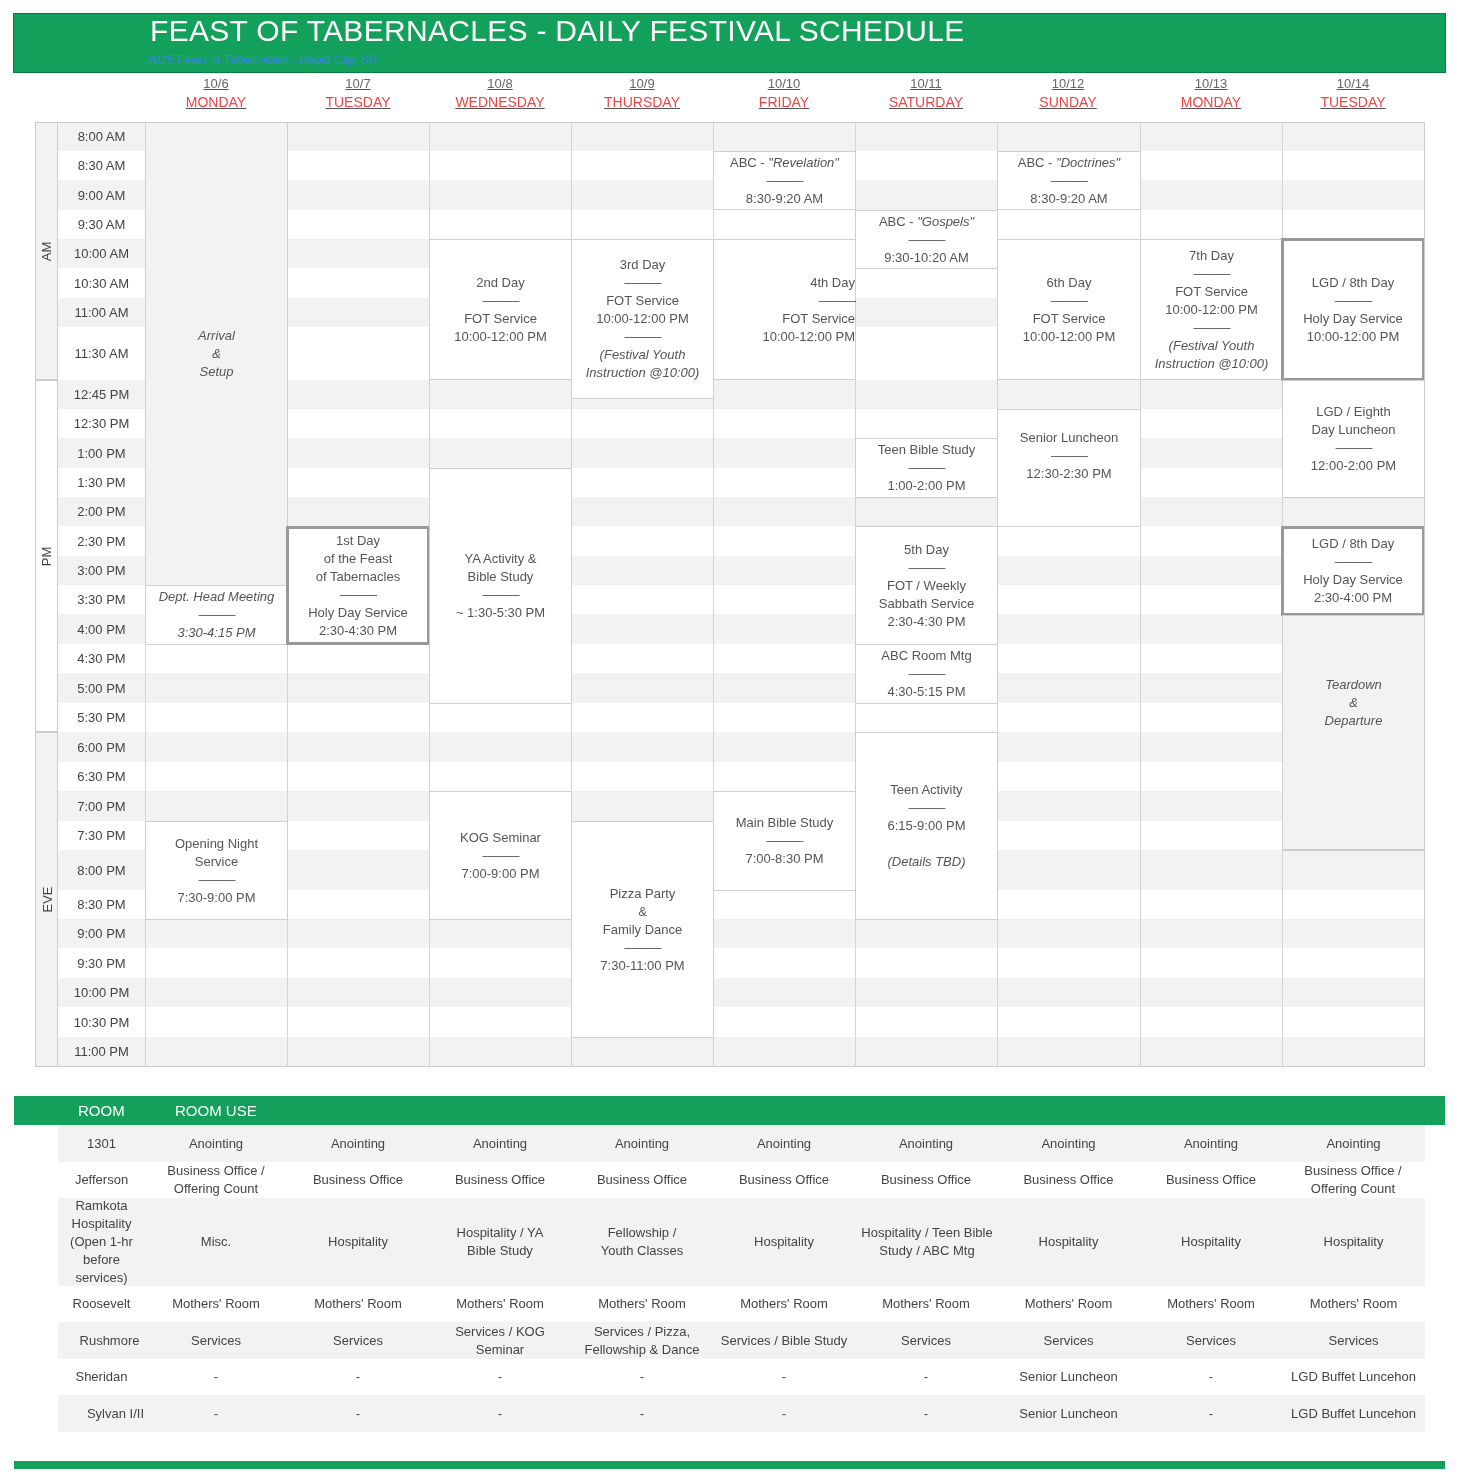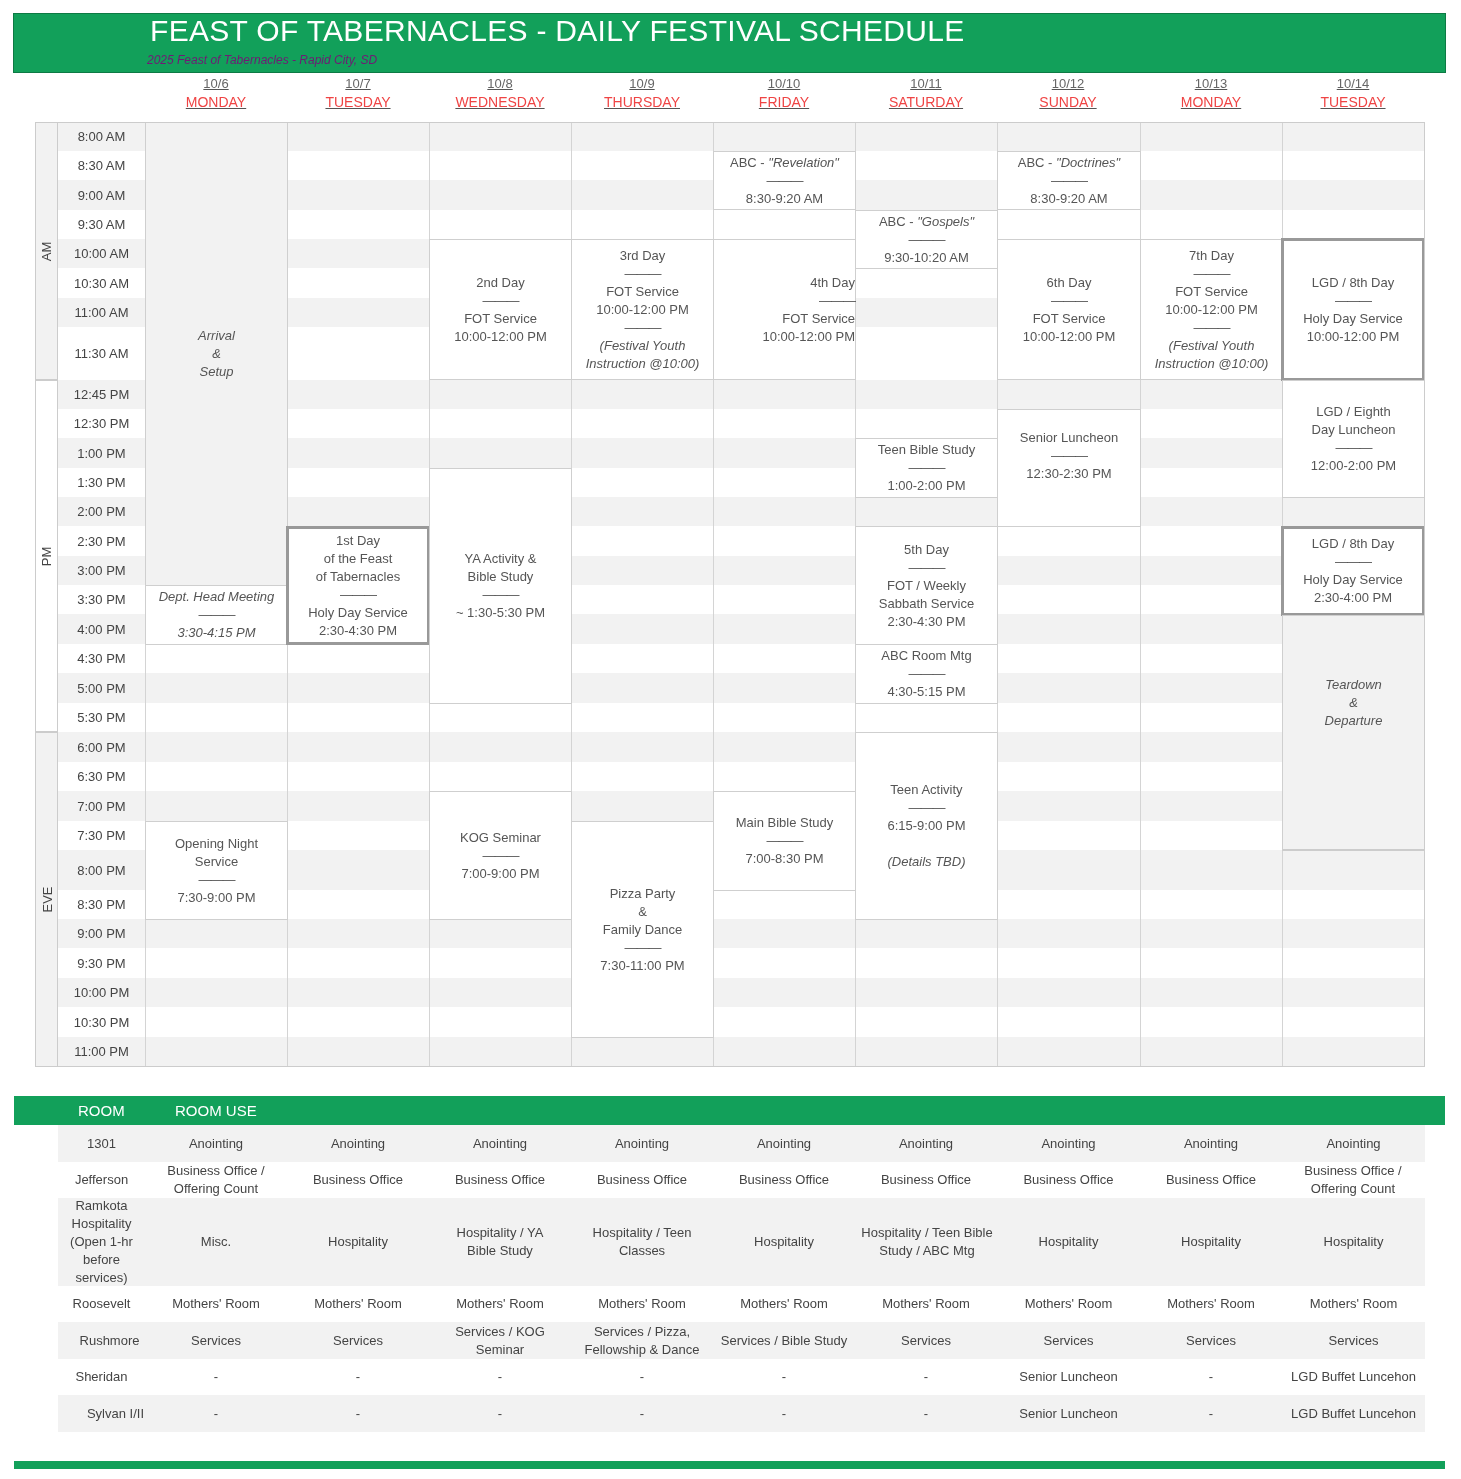--- a/index.html
+++ b/index.html
@@ -1,20 +1,20 @@
 <!DOCTYPE html>
 <html><head>
 <meta charset="utf-8">
 <style>
   html,body{margin:0;padding:0;background:#fff;}
   body{width:1461px;height:1479px;position:relative;overflow:hidden;font-family:"Liberation Sans","DejaVu Sans",sans-serif;color:#555;}
   .abs{position:absolute;box-sizing:border-box;}
   .banner{left:13px;top:13px;width:1433px;height:60px;background:#12a05a;border:1px solid #0d7a44;}
   .title{left:150px;top:14px;font-size:30px;color:#fff;letter-spacing:0.3px;white-space:nowrap;}
-  .subtitle{left:147px;top:53px;font-size:12px;color:#701a75;font-style:italic;white-space:nowrap;}
+  .subtitle{left:147px;top:53px;font-size:12px;color:#3b82f6;font-style:italic;white-space:nowrap;}
   .dayhdr{text-align:center;width:142px;text-decoration:underline;}
   .dayhdr .d{font-size:13px;color:#666;display:block;line-height:16px;}
   .dayhdr .n{font-size:14px;color:#ef4444;display:block;line-height:20px;}
   .row{left:58px;width:1366px;}
   .row.g{background:#f2f2f2;}
   .row.w{background:#fff;}
   .time{left:58px;width:87px;display:flex;align-items:center;justify-content:center;font-size:13px;color:#444;}
   .period{left:35px;width:23px;background:#f2f2f2;border:1px solid #ccc;display:flex;align-items:center;justify-content:center;}
   .period span{transform:rotate(-90deg);font-size:13px;color:#444;white-space:nowrap;}
   .vline{width:1px;background:#d4d4d4;}
@@ -195,21 +195,21 @@
   <span>Bible Study</span>
   <span class="sep">———</span>
   <span>~ 1:30-5:30 PM</span>
 </div>
 <div class="abs ev" style="left:429px;top:791px;width:143px;height:129px;">
   <span>KOG Seminar</span>
   <span class="sep">———</span>
   <span>7:00-9:00 PM</span>
 </div>
 
-<div class="abs ev" style="left:571px;top:239px;width:143px;height:141px;">
+<div class="abs ev" style="left:571px;top:239px;width:143px;height:160px;">
   <span>3rd Day</span>
   <span class="sep">———</span>
   <span>FOT Service</span>
   <span>10:00-12:00 PM</span>
   <span class="sep">———</span>
   <span class="it">(Festival Youth</span>
   <span class="it">Instruction @10:00)</span>
 </div>
 <div class="abs ev" style="left:571px;top:821px;width:143px;height:217px;">
   <span>Pizza Party</span>
@@ -352,21 +352,21 @@
 <div class="abs rcell" style="left:713px;top:1162px;width:142px;height:36px;">Business Office</div>
 <div class="abs rcell" style="left:855px;top:1162px;width:142px;height:36px;">Business Office</div>
 <div class="abs rcell" style="left:997px;top:1162px;width:143px;height:36px;">Business Office</div>
 <div class="abs rcell" style="left:1140px;top:1162px;width:142px;height:36px;">Business Office</div>
 <div class="abs rcell" style="left:1289px;top:1162px;width:128px;height:36px;">Business Office / Offering Count</div>
 
 <div class="abs rcell" style="left:64px;top:1198px;width:75px;height:88px;">Ramkota Hospitality (Open 1-hr before services)</div>
 <div class="abs rcell" style="left:145px;top:1198px;width:142px;height:88px;">Misc.</div>
 <div class="abs rcell" style="left:287px;top:1198px;width:142px;height:88px;">Hospitality</div>
 <div class="abs rcell" style="left:442px;top:1198px;width:116px;height:88px;">Hospitality / YA Bible Study</div>
-<div class="abs rcell" style="left:590px;top:1198px;width:104px;height:88px;">Hospitality / Teen Classes</div>
+<div class="abs rcell" style="left:590px;top:1198px;width:104px;height:88px;">Fellowship / Youth Classes</div>
 <div class="abs rcell" style="left:713px;top:1198px;width:142px;height:88px;">Hospitality</div>
 <div class="abs rcell" style="left:857px;top:1198px;width:140px;height:88px;">Hospitality / Teen Bible Study / ABC Mtg</div>
 <div class="abs rcell" style="left:997px;top:1198px;width:143px;height:88px;">Hospitality</div>
 <div class="abs rcell" style="left:1140px;top:1198px;width:142px;height:88px;">Hospitality</div>
 <div class="abs rcell" style="left:1282px;top:1198px;width:143px;height:88px;">Hospitality</div>
 
 <div class="abs rcell" style="left:58px;top:1286px;width:87px;height:36px;">Roosevelt</div>
 <div class="abs rcell" style="left:145px;top:1286px;width:142px;height:36px;">Mothers' Room</div>
 <div class="abs rcell" style="left:287px;top:1286px;width:142px;height:36px;">Mothers' Room</div>
 <div class="abs rcell" style="left:429px;top:1286px;width:142px;height:36px;">Mothers' Room</div>

